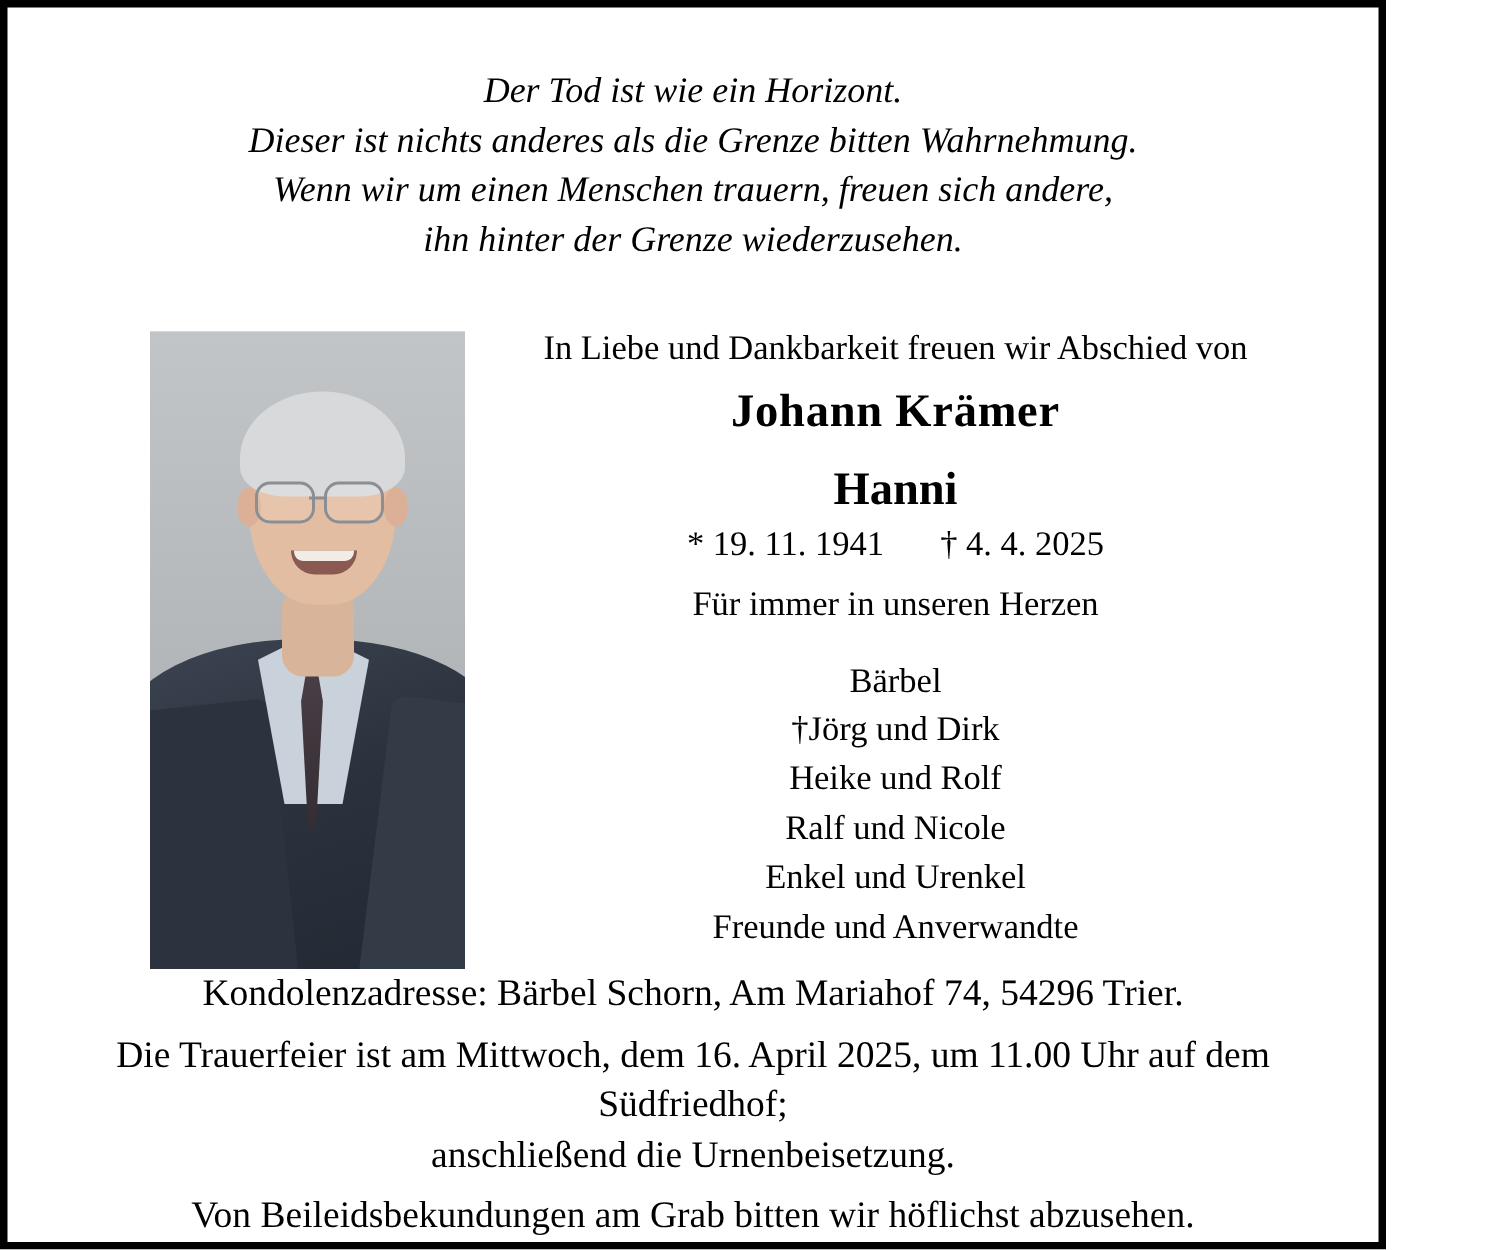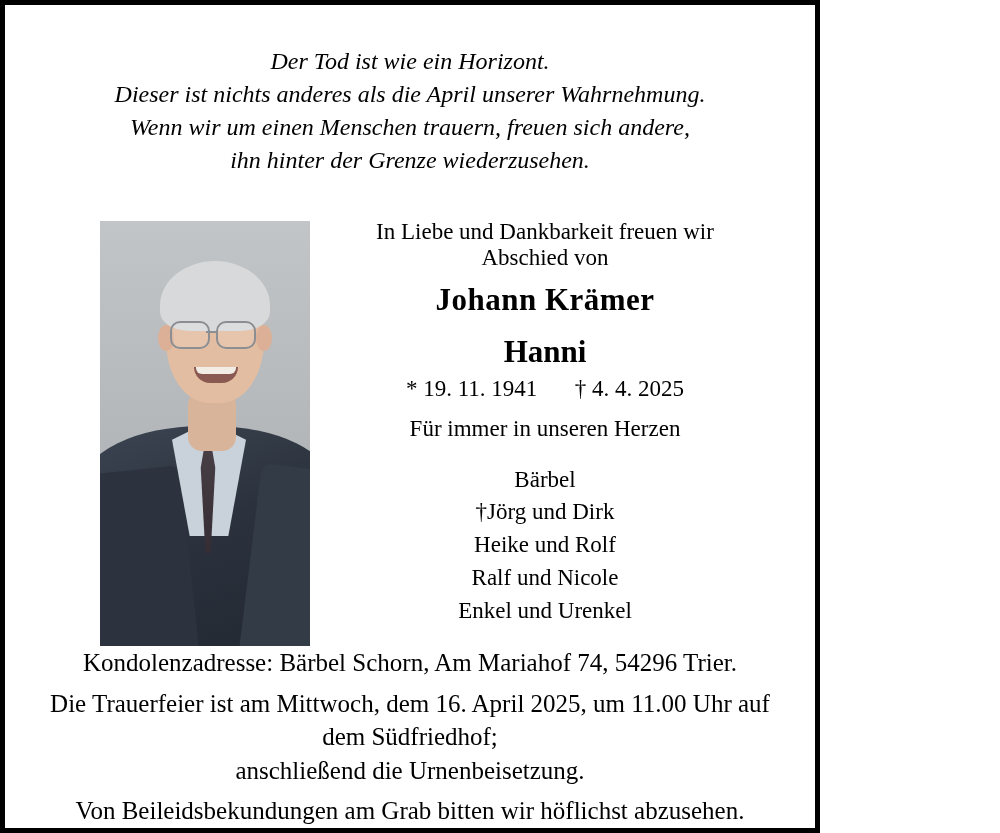--- a/index.html
+++ b/index.html
@@ -10,21 +10,21 @@
   body {
     width: 1000px;
     height: 833px;
     font-family: "Liberation Serif", serif;
     color: #000000;
     overflow: hidden;
   }
   #obituary {
     position: relative;
     box-sizing: border-box;
-    width: 820px;
+    width: 924px;
     height: 833px;
     border: 5px solid #000000;
     background: #ffffff;
     padding: 0;
   }
   .inner {
     box-sizing: border-box;
     width: 100%;
     height: 100%;
     padding: 26px 40px 18px 40px;
@@ -250,21 +250,21 @@
   .footer .gap { height: 7px; }
 </style>
 </head>
 <body>
 
 <div id="obituary">
   <div class="inner">
 
     <div class="poem">
       <span class="line">Der Tod ist wie ein Horizont.</span>
-      <span class="line">Dieser ist nichts anderes als die April unserer Wahrnehmung.</span>
+      <span class="line">Dieser ist nichts anderes als die Grenze bitten Wahrnehmung.</span>
       <span class="line">Wenn wir um einen Menschen trauern, freuen sich andere,</span>
       <span class="line">ihn hinter der Grenze wiederzusehen.</span>
     </div>
 
     <div class="middle">
 
       <div class="portrait-wrap">
         <div class="portrait">
           <div class="ph-bg"></div>
           <div class="ph-suit"></div>
@@ -294,20 +294,21 @@
           <span class="sep"></span>
           <span>† 4. 4. 2025</span>
         </div>
         <div class="motto">Für immer in unseren Herzen</div>
         <div class="survivors">
           <span class="s-line">Bärbel</span>
           <span class="s-line">†Jörg und Dirk</span>
           <span class="s-line">Heike und Rolf</span>
           <span class="s-line">Ralf und Nicole</span>
           <span class="s-line">Enkel und Urenkel</span>
+          <span class="s-line">Freunde und Anverwandte</span>
         </div>
       </div>
 
     </div>
 
     <div class="footer">
       <span class="f-line">Kondolenzadresse: Bärbel Schorn, Am Mariahof 74, 54296 Trier.</span>
       <div class="gap"></div>
       <span class="f-line">Die Trauerfeier ist am Mittwoch, dem 16. April 2025, um 11.00 Uhr auf dem Südfriedhof;</span>
       <span class="f-line">anschließend die Urnenbeisetzung.</span>

